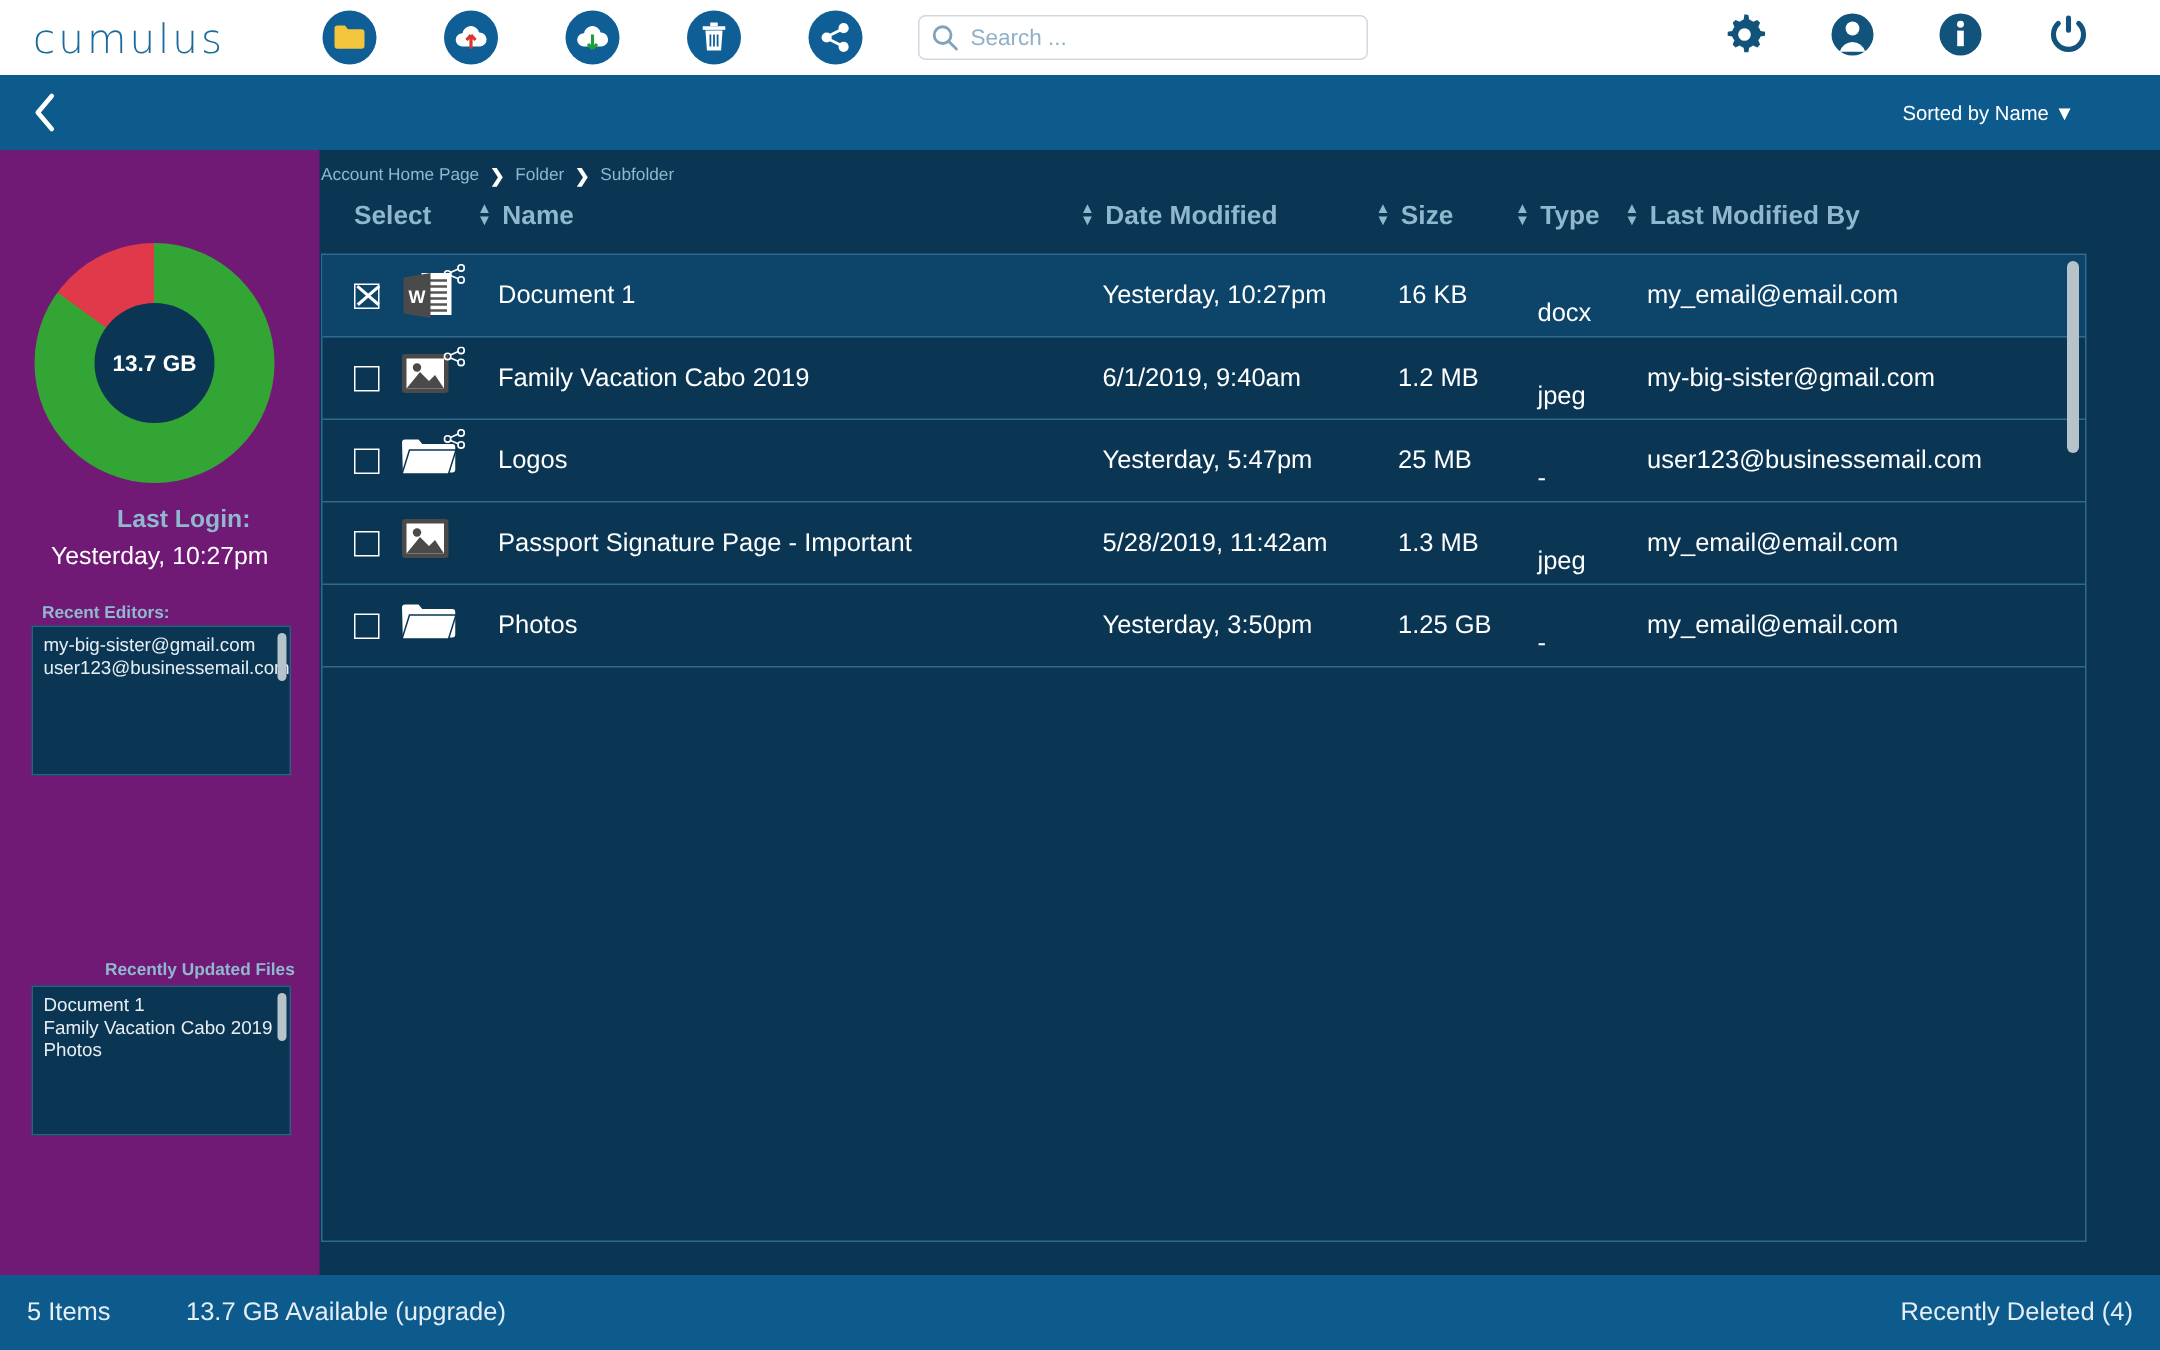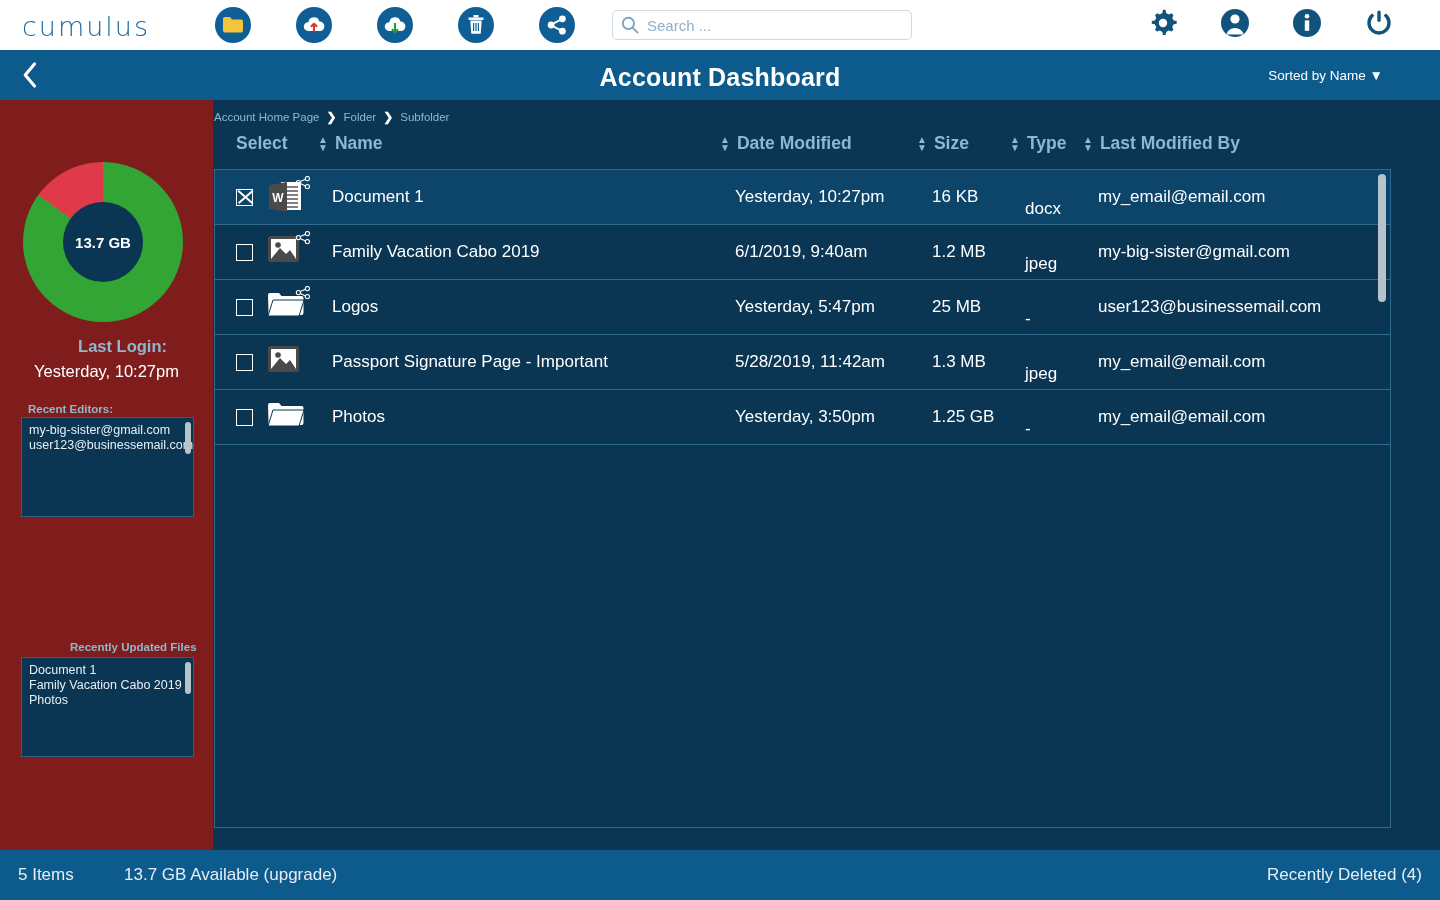--- a/index.html
+++ b/index.html
@@ -72,21 +72,21 @@
   }
   .sortby {
     position: absolute; right: 57px; top: 18px;
     font-size: 13.5px; color: #ffffff; cursor: pointer;
   }
 
   
   .sidebar {
     position: absolute; left: 0; top: 100px;
     width: 213px; height: 750px;
-    background: #7f1d1d;
+    background: #701a75;
   }
   .donut-wrap {
     position: absolute; left: 23px; top: 62px;
     width: 160px; height: 160px;
   }
   .donut {
     width: 160px; height: 160px; border-radius: 50%;
   }
   .donut-hole {
     position: absolute; left: 40px; top: 40px;
@@ -286,21 +286,20 @@
     </div>
   </div>
 </div>
 
 <div class="titlebar">
   <div class="back-btn">
     <svg width="18" height="28" viewBox="0 0 18 28">
       <path d="M13.5 3 L4.2 14 L13.5 25" fill="none" stroke="#ffffff" stroke-width="3.1" stroke-linecap="round" stroke-linejoin="round"></path>
     </svg>
   </div>
-  <div class="page-title">Account Dashboard</div>
   <div class="sortby">Sorted by Name ▼</div>
 </div>
 
 <div class="sidebar">
 
   <div class="donut-wrap">
     <div class="donut" id="donut" style="background: conic-gradient(rgb(51, 165, 52) 0deg, rgb(51, 165, 52) 306deg, rgb(224, 57, 74) 306deg, rgb(224, 57, 74) 360deg);"></div>
     <div class="donut-hole">13.7 GB</div>
   </div>
 

